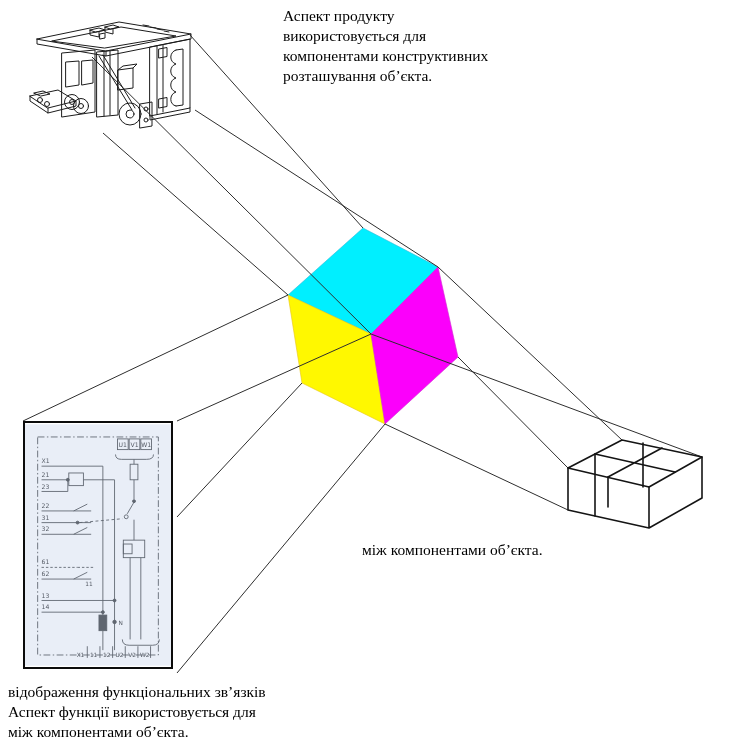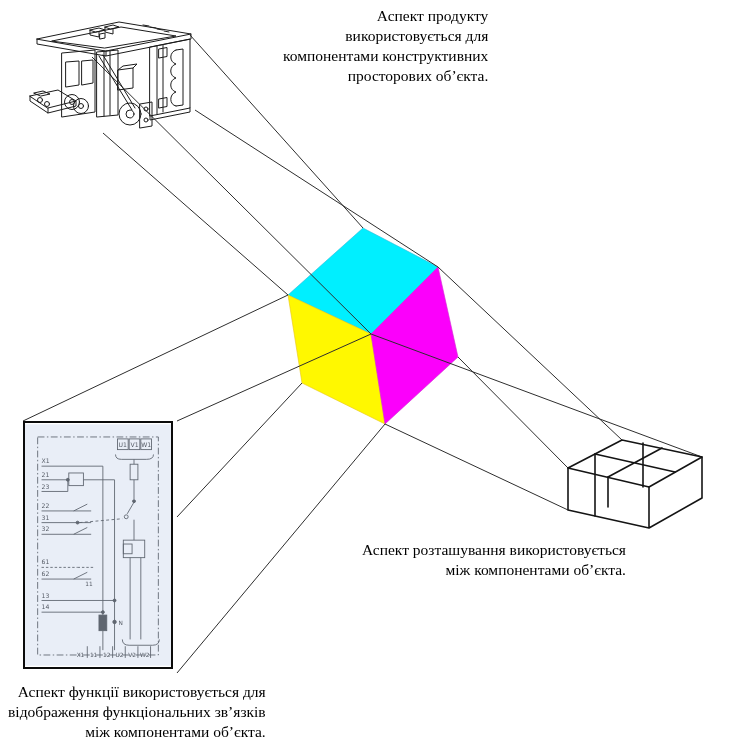--- a/index.html
+++ b/index.html
@@ -1,18 +1,18 @@
 <!DOCTYPE html>
 <html><head>
 <meta charset="utf-8">
 <style>
   html,body{margin:0;padding:0;background:#fff;}
   #canvas{
     position:relative;width:744px;height:752px;background:#ffffff;overflow:hidden;
-    font-family:"Liberation Serif","DejaVu Serif",serif;color:#000;text-align:right;
+    font-family:"Liberation Serif","DejaVu Serif",serif;color:#000;
   }
   #scene{position:absolute;left:0;top:0;z-index:1;}
   .caption{position:absolute;z-index:3;font-size:15.5px;line-height:20px;white-space:nowrap;}
   #caption-product{left:283px;top:6px;}
   #caption-location{left:362px;top:540px;}
   #caption-function{left:8px;top:682px;}
   #schematic-box{
     position:absolute;z-index:2;left:23px;top:421px;width:150px;height:248px;
     border:2px solid #0b0b0b;box-sizing:border-box;
   }
@@ -173,27 +173,26 @@
         <text x="110" y="239" text-anchor="middle" class="schem-label-sm">V2</text>
         <text x="123" y="239" text-anchor="middle" class="schem-label-sm">W2</text>
       </g>
     </svg>
   </div>
 
   <div id="caption-product" class="caption">
     <div>Аспект продукту</div>
     <div>використовується для</div>
     <div>компонентами конструктивних</div>
-    <div>просторових об’єкта.</div>
+    <div>розташування об’єкта.</div>
   </div>
 
   <div id="caption-location" class="caption">
-    <div>Аспект розташування використовується</div>
     <div>між компонентами об’єкта.</div>
   </div>
 
   <div id="caption-function" class="caption">
+    <div>відображення функціональних зв’язків</div>
     <div>Аспект функції використовується для</div>
-    <div>відображення функціональних зв’язків</div>
     <div>між компонентами об’єкта.</div>
   </div>
 
 </div>
 
 </body></html>

